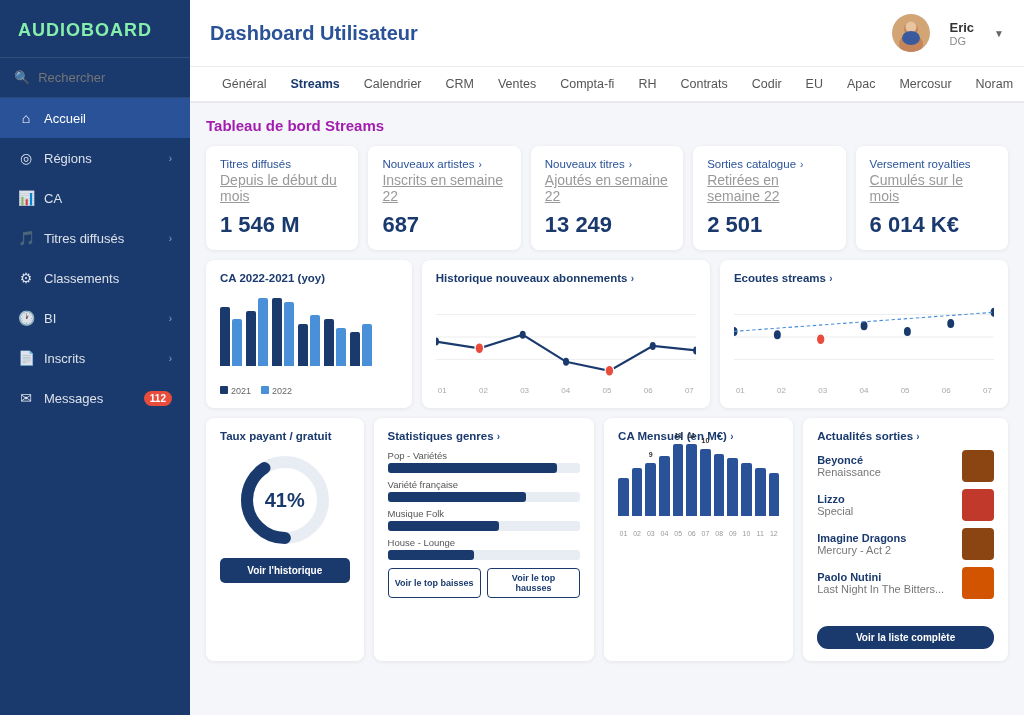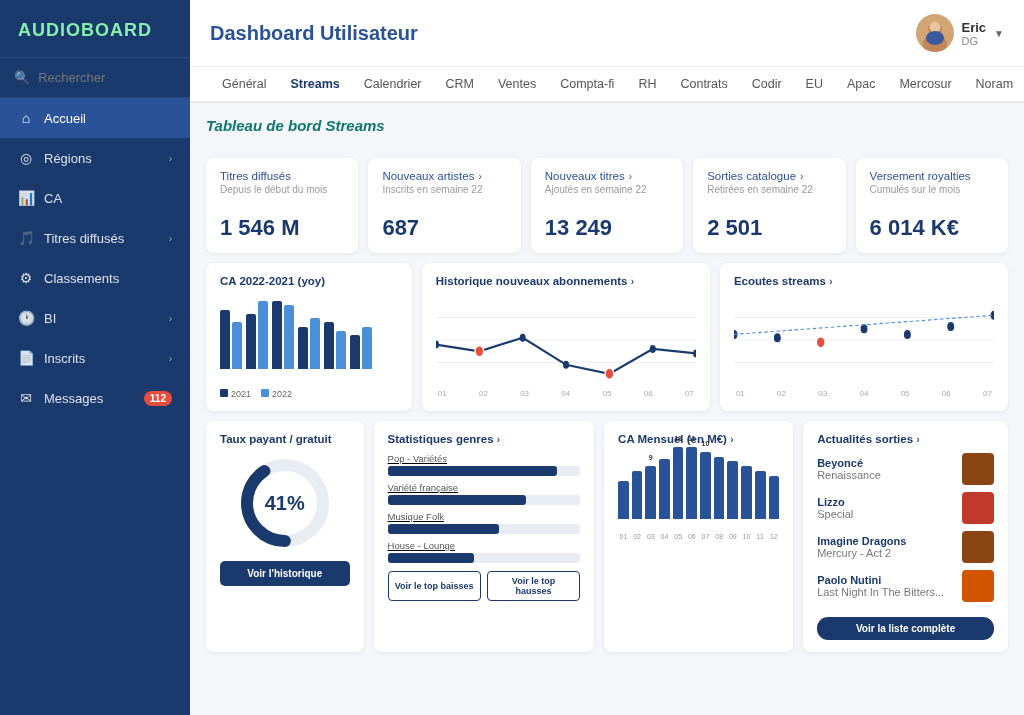--- a/index.html
+++ b/index.html
@@ -88,21 +88,21 @@
       border-bottom: 1px solid #e8eaf0;
     }
     .header-title {
       font-size: 20px;
       font-weight: 700;
       color: #2a5298;
     }
     .user-info {
       display: flex;
       align-items: center;
-      gap: 8px;
+      gap: 20px;
     }
     .avatar {
       width: 38px;
       height: 38px;
       border-radius: 50%;
       background: #ccc;
       overflow: hidden;
       display: flex;
       align-items: center;
       justify-content: center;
@@ -138,23 +138,22 @@
 
     
     .content {
       flex: 1;
       padding: 14px 16px;
       overflow-y: auto;
     }
     .section-title {
       font-size: 15px;
       font-weight: 700;
-      color: #0f766e;
-      margin-bottom: 24px;
-      font-style: italic;
+      color: #a21caf;
+      margin-bottom: 12px;
     }
 
     
     .kpi-row {
       display: grid;
       grid-template-columns: repeat(5, 1fr);
       gap: 10px;
       margin-bottom: 10px;
     }
     .kpi-card {
@@ -165,24 +164,25 @@
     }
     .kpi-label {
       font-size: 11.5px;
       color: #2a5298;
       font-weight: 500;
       display: flex;
       align-items: center;
       gap: 4px;
     }
     .kpi-sub {
-      font-size: 10px;
+      font-size: 14px;
       color: #999;
       margin-top: 2px;
-      margin-bottom: 20px;
+      margin-bottom: 8px;
+      text-decoration: underline;
     }
     .kpi-value {
       font-size: 22px;
       font-weight: 800;
       color: #1a3a6e;
     }
     .arrow-right { font-size: 10px; color: #2a5298; }
 
     
     .charts-row {
@@ -258,21 +258,21 @@
       position: relative;
     }
     .donut-text {
       position: absolute;
       font-size: 20px;
       font-weight: 800;
       color: #1a3a6e;
     }
 
     
-    .genre-bar-wrap { margin-bottom: 6px; text-decoration: underline; }
+    .genre-bar-wrap { margin-bottom: 6px; }
     .genre-label { font-size: 9.5px; color: #555; margin-bottom: 2px; }
     .genre-bar-bg { background: #e8ecf3; border-radius: 3px; height: 10px; }
     .genre-bar-fill { height: 10px; border-radius: 3px; }
     .genre-btn-row { display: flex; gap: 6px; margin-top: 8px; }
     .genre-btn {
       flex: 1;
       font-size: 9px;
       padding: 4px 6px;
       border: 1.5px solid #1a3a6e;
       background: white;
@@ -331,21 +331,21 @@
     .news-album { font-size: 11px; color: #777; }
     .news-btn {
       background: #1a3a6e;
       color: white;
       border: none;
       border-radius: 11px;
       font-size: 10px;
       padding: 6px 10px;
       cursor: pointer;
       width: 100%;
-      margin-top: 8px;
+      margin-top: 20px;
       font-weight: 600;
     }
 
     .view-btn {
       background: #1a3a6e;
       color: white;
       border: none;
       border-radius: 5px;
       font-size: 10px;
       padding: 7px 12px;

